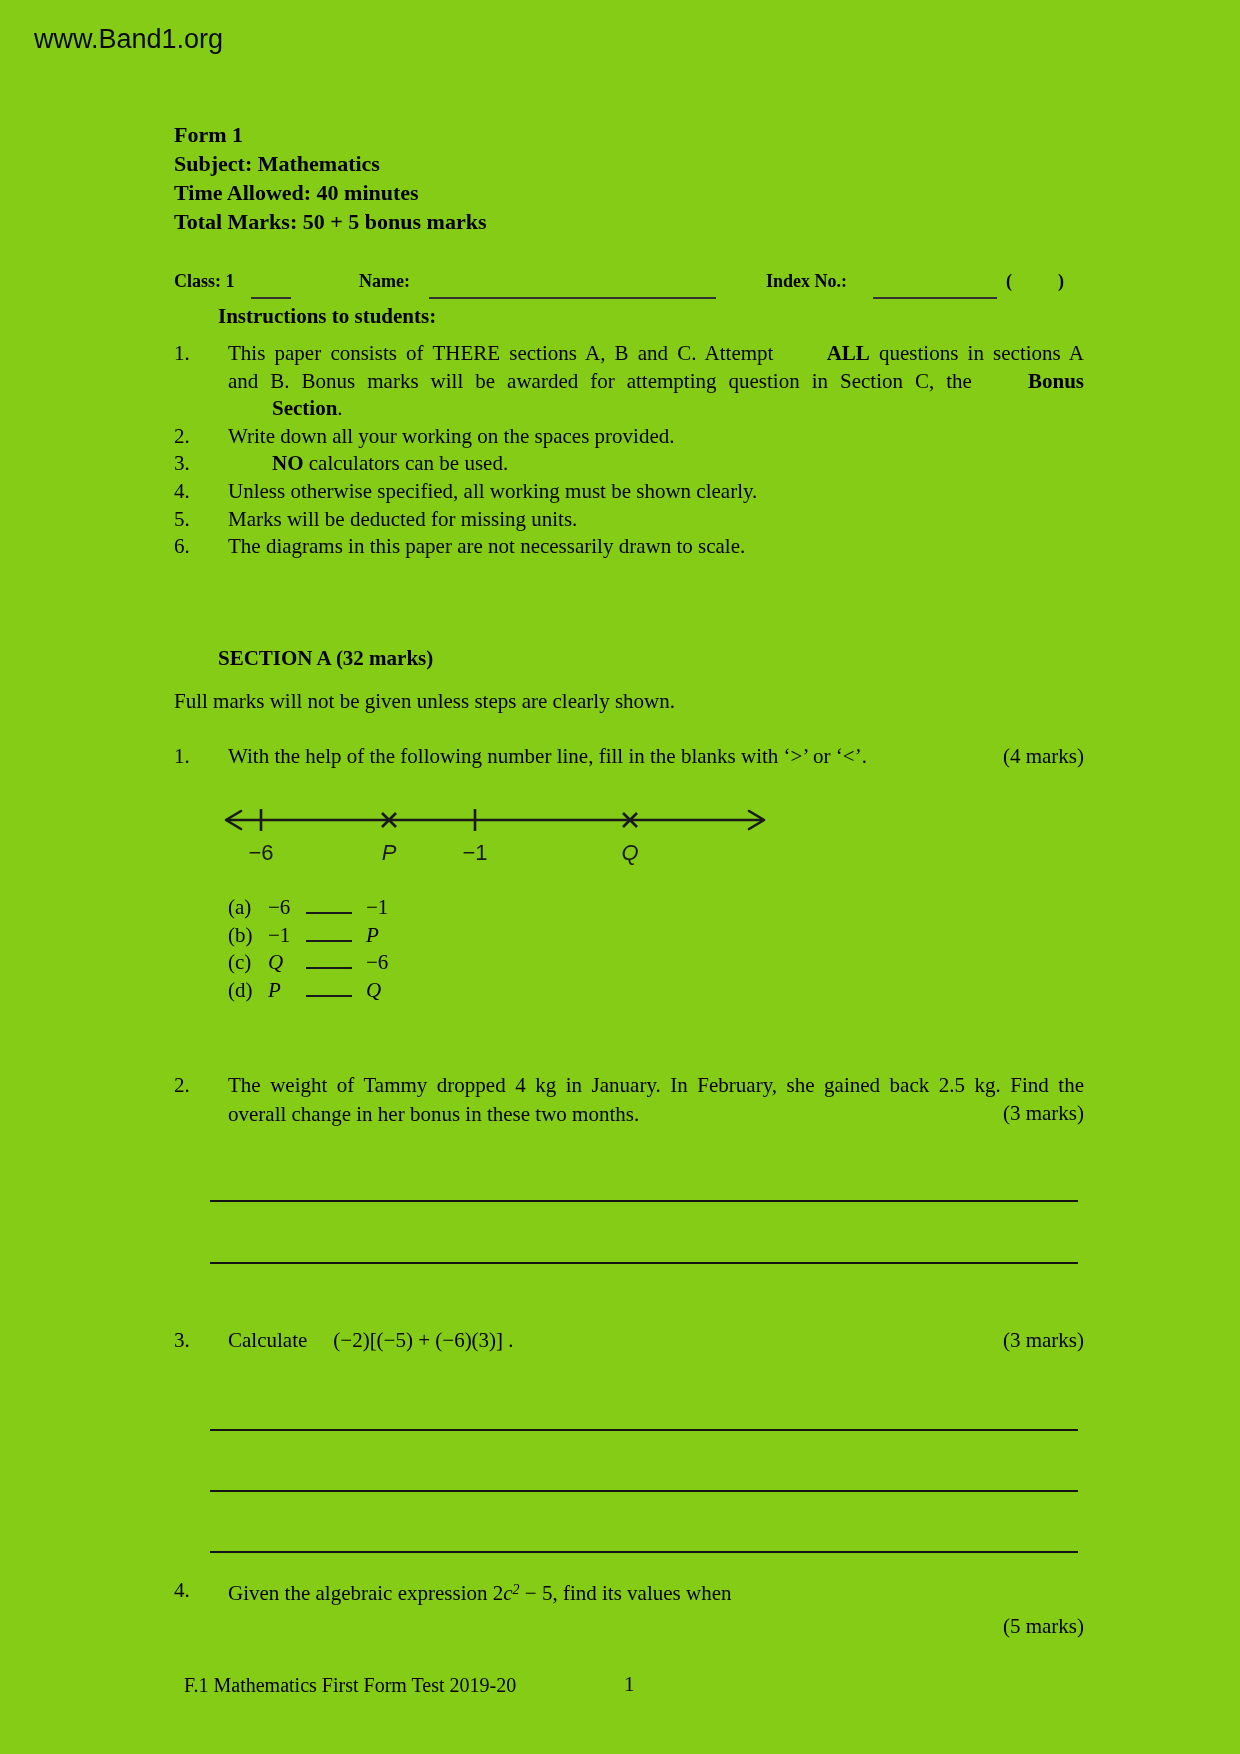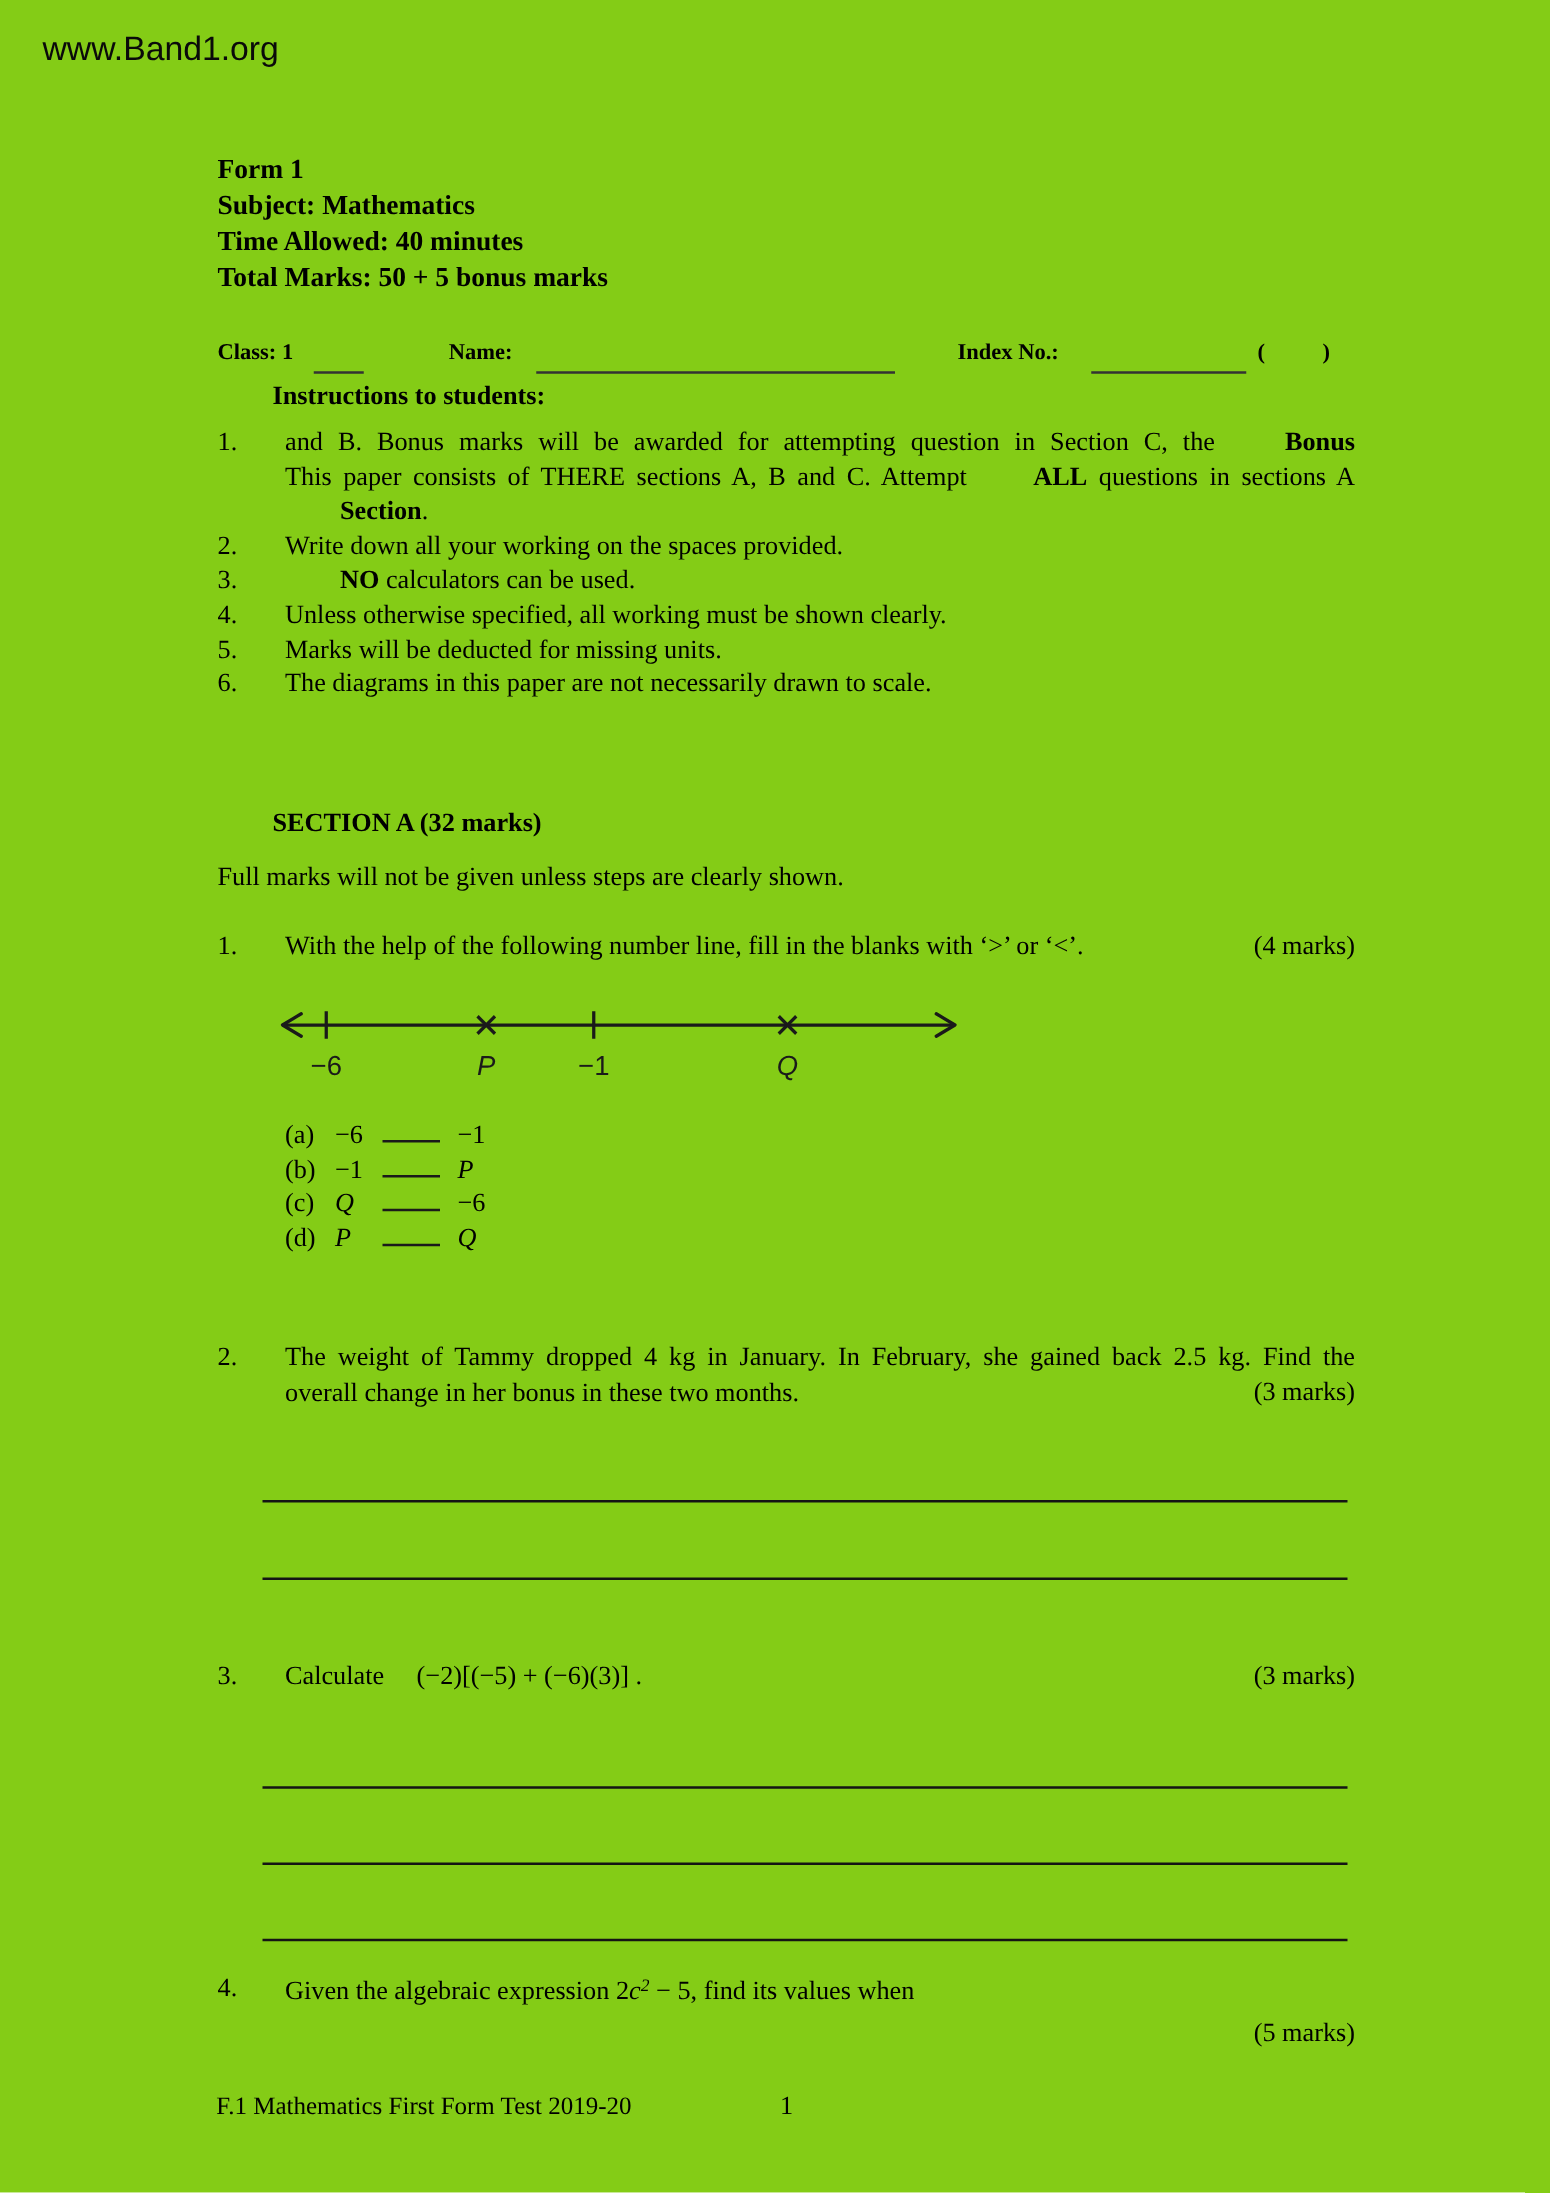--- a/index.html
+++ b/index.html
@@ -52,22 +52,22 @@
     <span class="abs" style="left:1006px;">(</span>
     <span class="abs" style="left:1058px;">)</span>
   </div>
 
   <div class="abs body-text b" style="left:174px; top:303px;">Instructions to students:</div>
 
   <div class="abs body-text" style="left:174px; top:340px; width:910px;">
     <div class="row">
       <div class="num-col">1.</div>
       <div class="txt-col">
+        <div class="jl"><span>This paper consists of THERE sections A, B and C.  Attempt </span><span class="b">ALL</span><span> questions in sections A</span></div>
         <div class="jl"><span>and B.  Bonus marks will be awarded for attempting question in Section C, the </span><span class="b">Bonus</span></div>
-        <div class="jl"><span>This paper consists of THERE sections A, B and C.  Attempt </span><span class="b">ALL</span><span> questions in sections A</span></div>
         <div><span class="b">Section</span><span>.</span></div>
       </div>
     </div>
     <div class="row">
       <div class="num-col">2.</div>
       <div class="txt-col">Write down all your working on the spaces provided.</div>
     </div>
     <div class="row">
       <div class="num-col">3.</div>
       <div class="txt-col"><span class="b">NO</span><span> calculators can be used.</span></div>
@@ -155,16 +155,16 @@
   <div class="ansline" style="top:1551px;"></div>
 
   <div class="abs q-line row" style="left:174px; top:1576px; width:790px;">
     <div class="num-col">4.</div>
     <div class="txt-col">
       <span>Given the algebraic expression 2</span><span class="it">c</span><sup class="sq it">2</sup><span> − 5, find its values when</span>
     </div>
   </div>
   <div class="marks" style="top:1612px;">(5 marks)</div>
 
-  <div class="abs" style="left:173px; top:1674px; font-size:20px;">F.1 Mathematics First Form Test 2019-20</div>
+  <div class="abs" style="left:184px; top:1674px; font-size:20px;">F.1 Mathematics First Form Test 2019-20</div>
   <div class="abs" style="left:624px; top:1672px; font-size:21px;">1</div>
 
 </div>
 
 </body></html>

